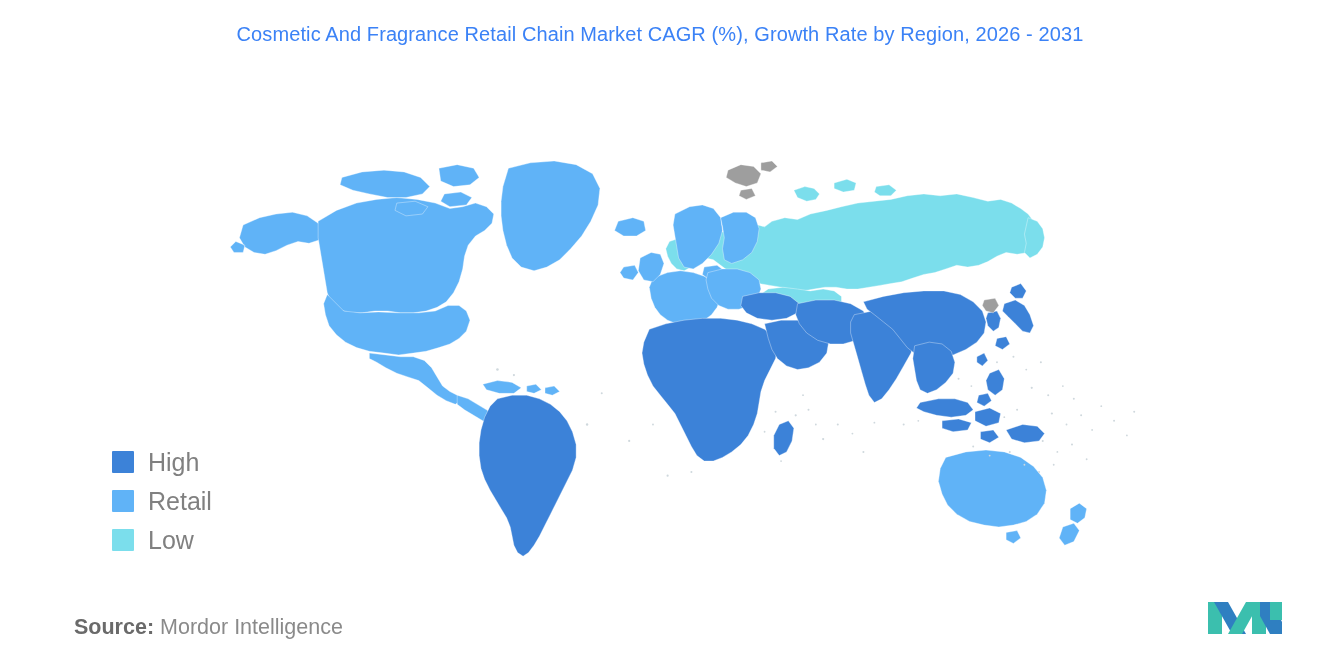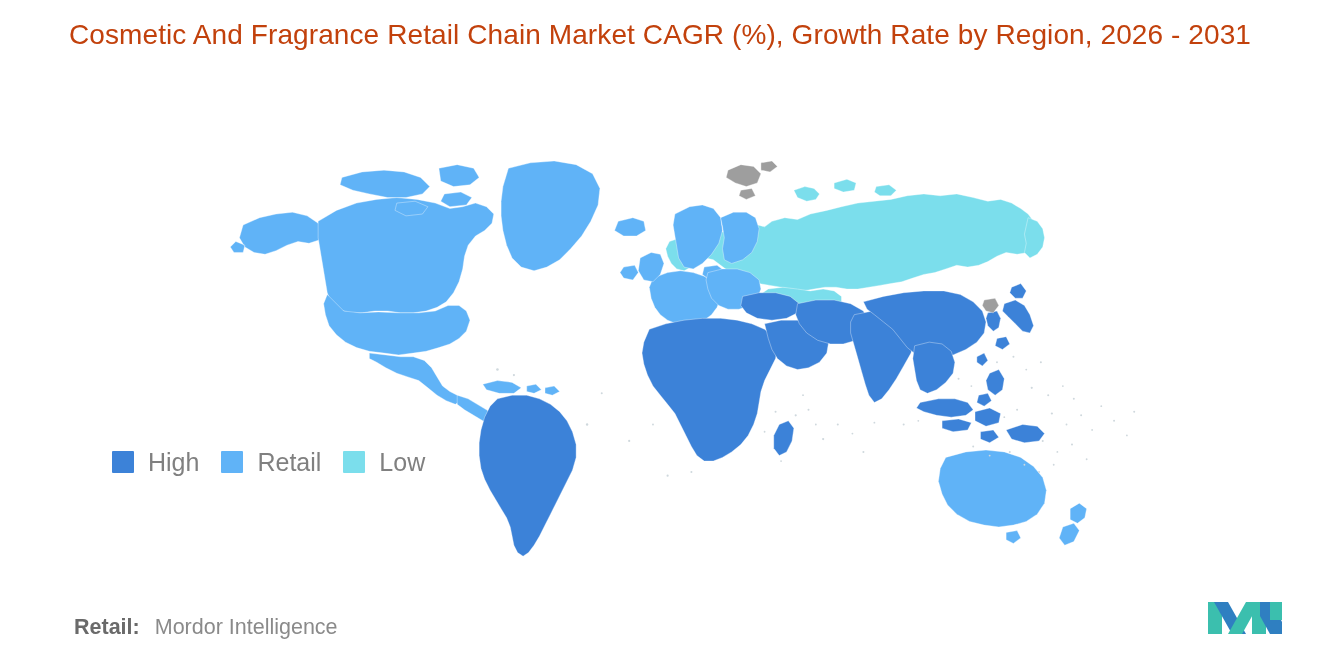--- a/index.html
+++ b/index.html
@@ -22,24 +22,24 @@
     background: #ffffff;
   }
 
   
   .chart-title {
     position: absolute;
     left: 40px;
     top: 14px;
     width: 1240px;
     text-align: center;
-    font-size: 28px;
+    font-size: 20px;
     line-height: 41px;
     font-weight: 400;
-    color: #c2410c;
+    color: #3b82f6;
     letter-spacing: 0.1px;
   }
 
   
   .map-wrap {
     position: absolute;
     left: 150px;
     top: 150px;
     width: 1070px;
     height: 430px;
@@ -54,21 +54,22 @@
     stroke-width: 0.35;
     vector-effect: non-scaling-stroke;
   }
 
   
   .legend {
     position: absolute;
     left: 112px;
     top: 450px;
     display: flex;
-    gap: 22px;
+    flex-direction: column;
+    gap: 15px;
   }
   .legend-row {
     display: flex;
     align-items: center;
     height: 24px;
   }
   .legend-swatch {
     width: 22px;
     height: 22px;
     flex: none;
@@ -93,21 +94,21 @@
     color: #7d7d7d;
     white-space: nowrap;
   }
   .source-label {
     font-weight: 700;
     color: #6a6a6a;
   }
   .source-value {
     font-weight: 400;
     color: #8a8a8a;
-    margin-left: 15px;
+    margin-left: 6px;
   }
 
   
   .logo {
     position: absolute;
     right: 36px;
     top: 596px;
     width: 78px;
     height: 44px;
   }
@@ -348,21 +349,21 @@
       <span class="legend-swatch" style="background:#60b3f7"></span>
       <span class="legend-label">Retail</span>
     </div>
     <div class="legend-row">
       <span class="legend-swatch" style="background:#7bdeec"></span>
       <span class="legend-label">Low</span>
     </div>
   </div>
 
   <div class="source">
-    <span class="source-label">Retail:</span><span class="source-value">Mordor Intelligence</span>
+    <span class="source-label">Source:</span><span class="source-value">Mordor Intelligence</span>
   </div>
 
   <div class="logo">
     <svg viewBox="0 0 78 44">
 
       <polygon points="2,6 16,6 16,38 2,38" fill="#3bbfae"></polygon>
 
       <polygon points="8,6 22,6 40,38 26,38" fill="#2f7fc1"></polygon>
 
       <polygon points="40,6 54,6 36,38 22,38" fill="#3bbfae"></polygon>

